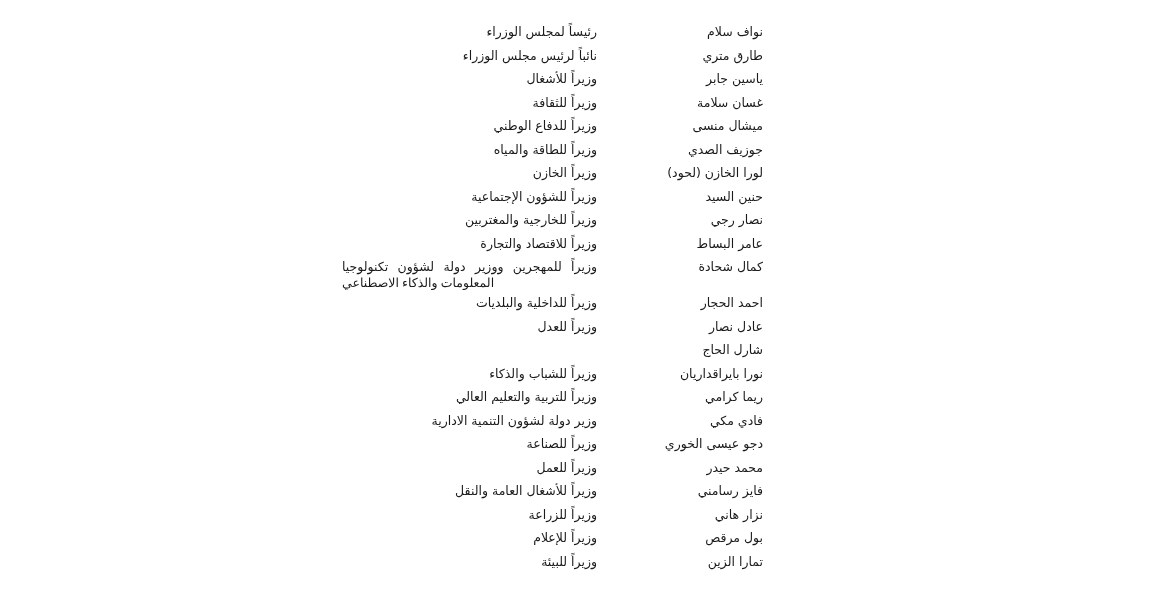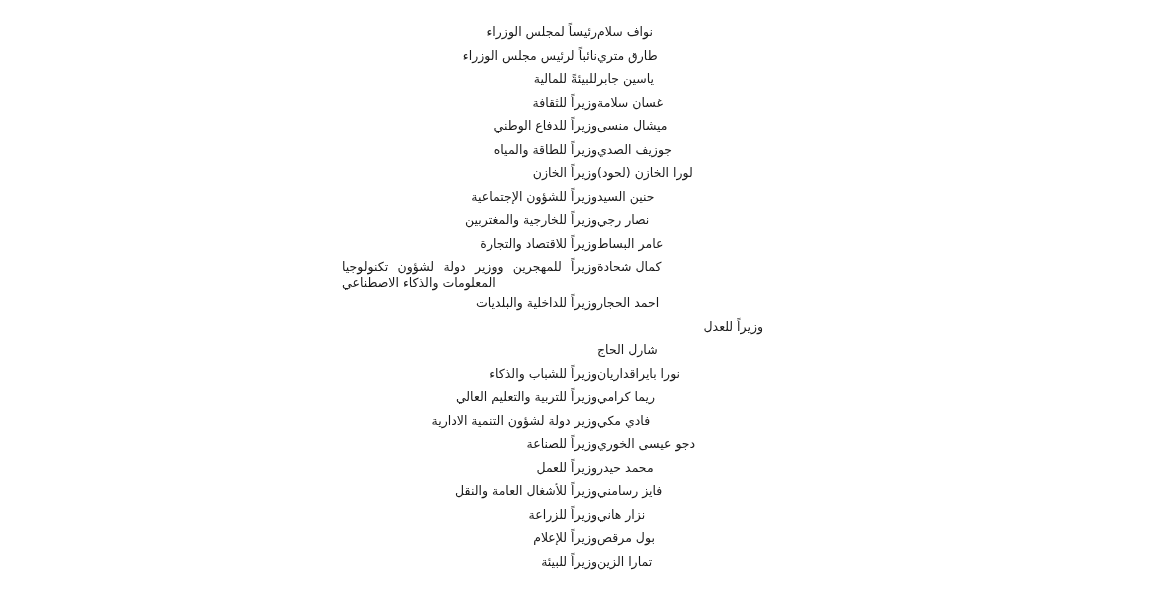--- a/index.html
+++ b/index.html
@@ -30,55 +30,56 @@
   .pos {
     width: 255px;
     flex: 0 0 auto;
     direction: rtl;
     text-align: right;
   }
   .name {
     width: 166px;
     flex: 0 0 auto;
     direction: rtl;
-    text-align: left;
+    text-align: right;
   }
   .pos.multi {
     line-height: 16px;
     padding-top: 4px;
   }
   .pos.multi .l1 {
     direction: rtl;
     text-align: justify;
     text-align-last: justify;
   }
   .pos.multi .l2 {
     direction: rtl;
     text-align: left;
+    font-family: Liberation Serif, serif;
   }
 </style>
 </head>
 <body>
 
 <div class="list">
     <div class="row">
       <div class="spacer-l"></div>
       <div class="pos">رئيساً لمجلس الوزراء</div>
       <div class="name">نواف سلام</div>
       <div class="spacer-r"></div>
     </div>
     <div class="row">
       <div class="spacer-l"></div>
       <div class="pos">نائباً لرئيس مجلس الوزراء</div>
       <div class="name">طارق متري</div>
       <div class="spacer-r"></div>
     </div>
     <div class="row">
       <div class="spacer-l"></div>
-      <div class="pos">للبيئةً للمالية</div>
+      <div class="pos">وزيراً للأشغال</div>
       <div class="name">ياسين جابر</div>
       <div class="spacer-r"></div>
     </div>
     <div class="row">
       <div class="spacer-l"></div>
       <div class="pos">وزيراً للثقافة</div>
       <div class="name">غسان سلامة</div>
       <div class="spacer-r"></div>
     </div>
     <div class="row">
@@ -128,20 +129,21 @@
     </div>
     <div class="row">
       <div class="spacer-l"></div>
       <div class="pos">وزيراً للداخلية والبلديات</div>
       <div class="name">احمد الحجار</div>
       <div class="spacer-r"></div>
     </div>
     <div class="row">
       <div class="spacer-l"></div>
       <div class="pos">وزيراً للعدل</div>
+      <div class="name">عادل نصار</div>
       <div class="spacer-r"></div>
     </div>
     <div class="row">
       <div class="spacer-l"></div>
       <div class="name">شارل الحاج</div>
       <div class="spacer-r"></div>
     </div>
     <div class="row">
       <div class="spacer-l"></div>
       <div class="pos">وزيراً للشباب والذكاء</div>

